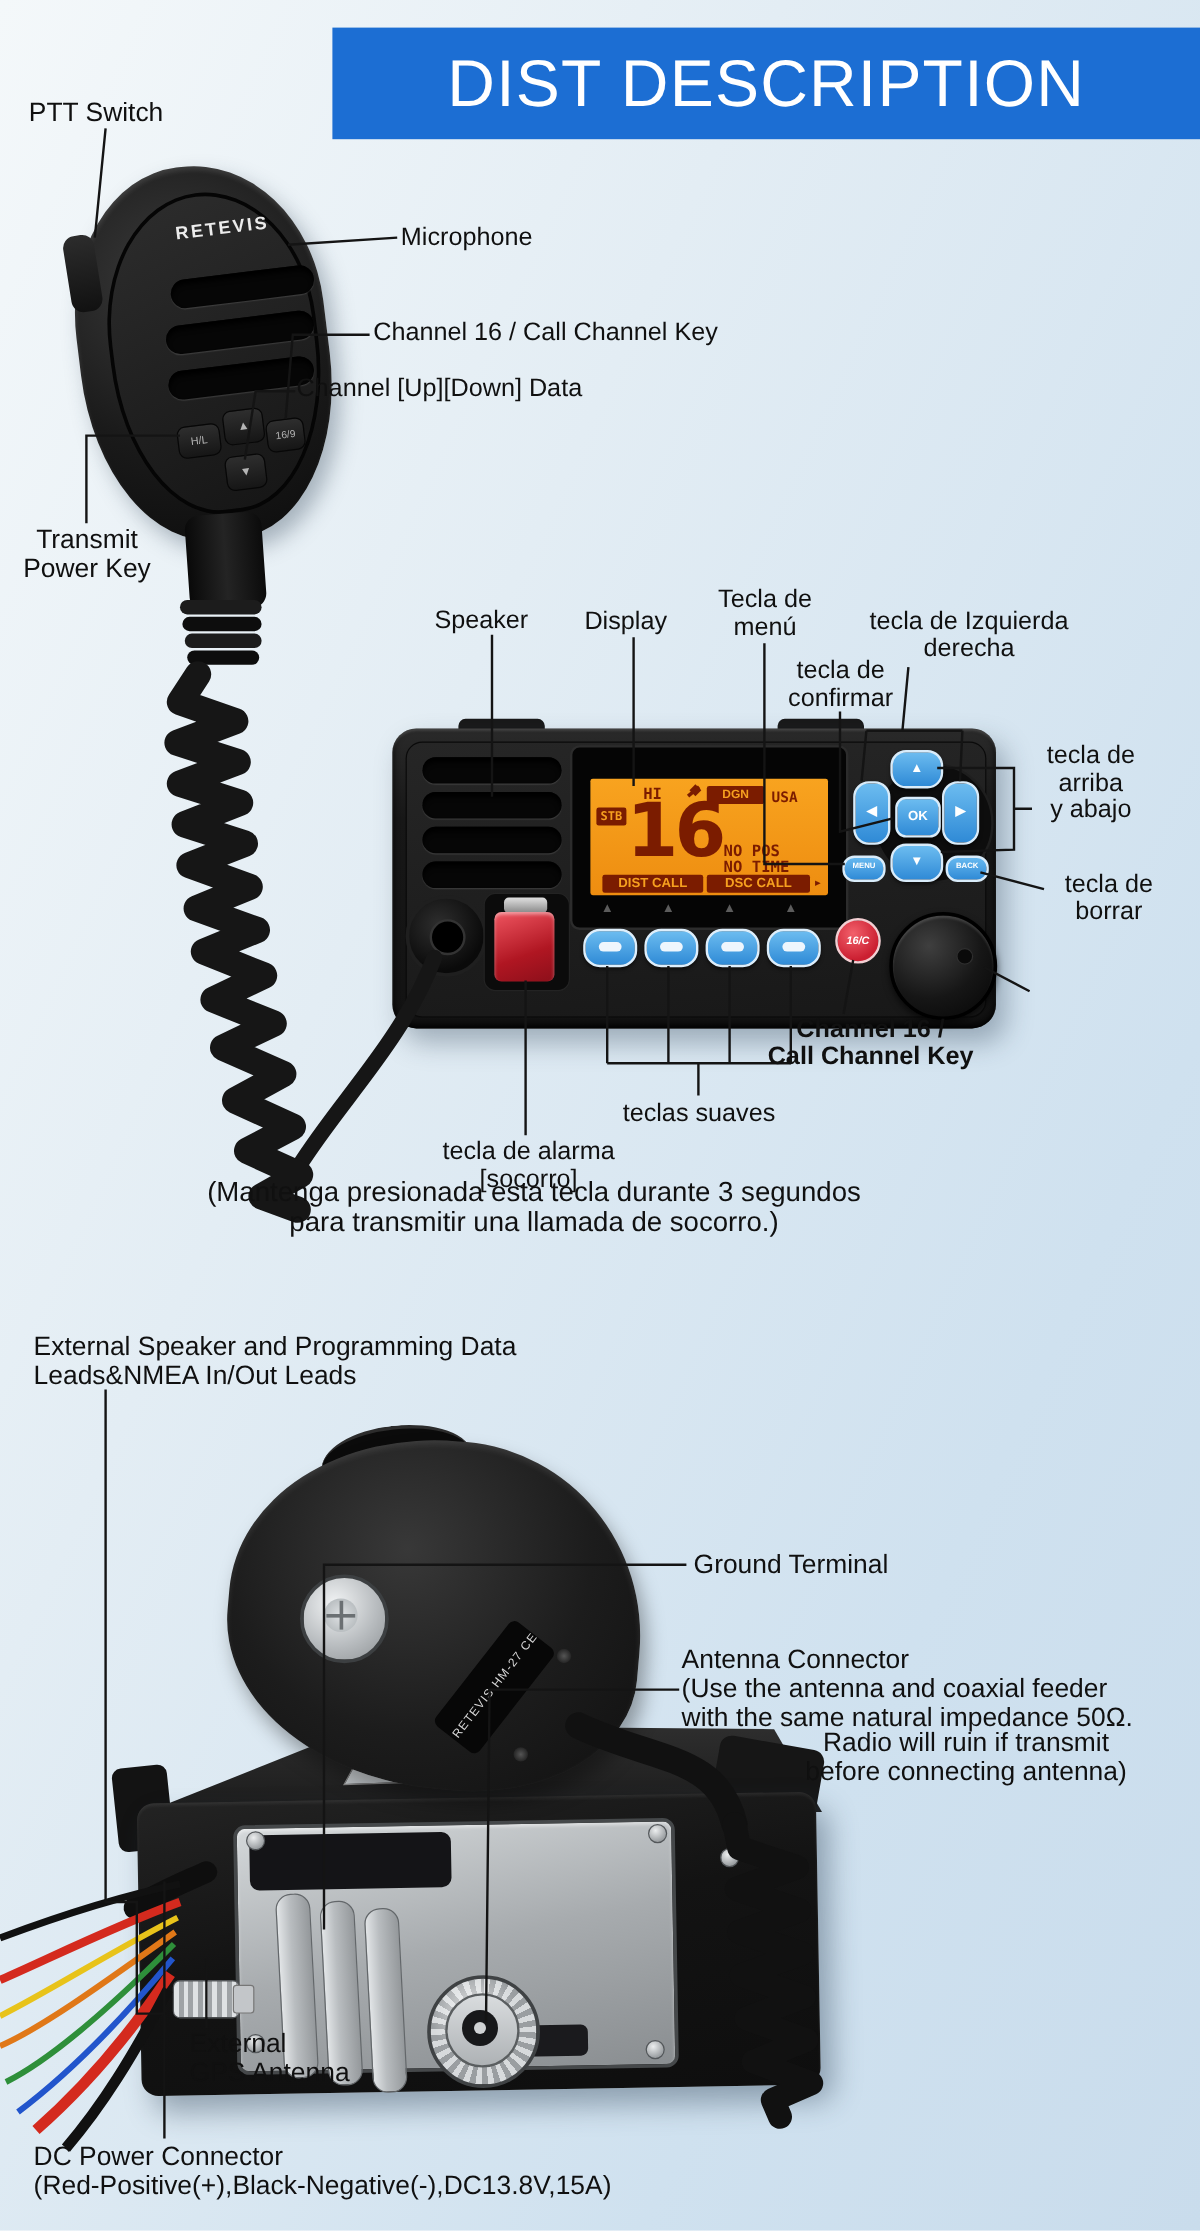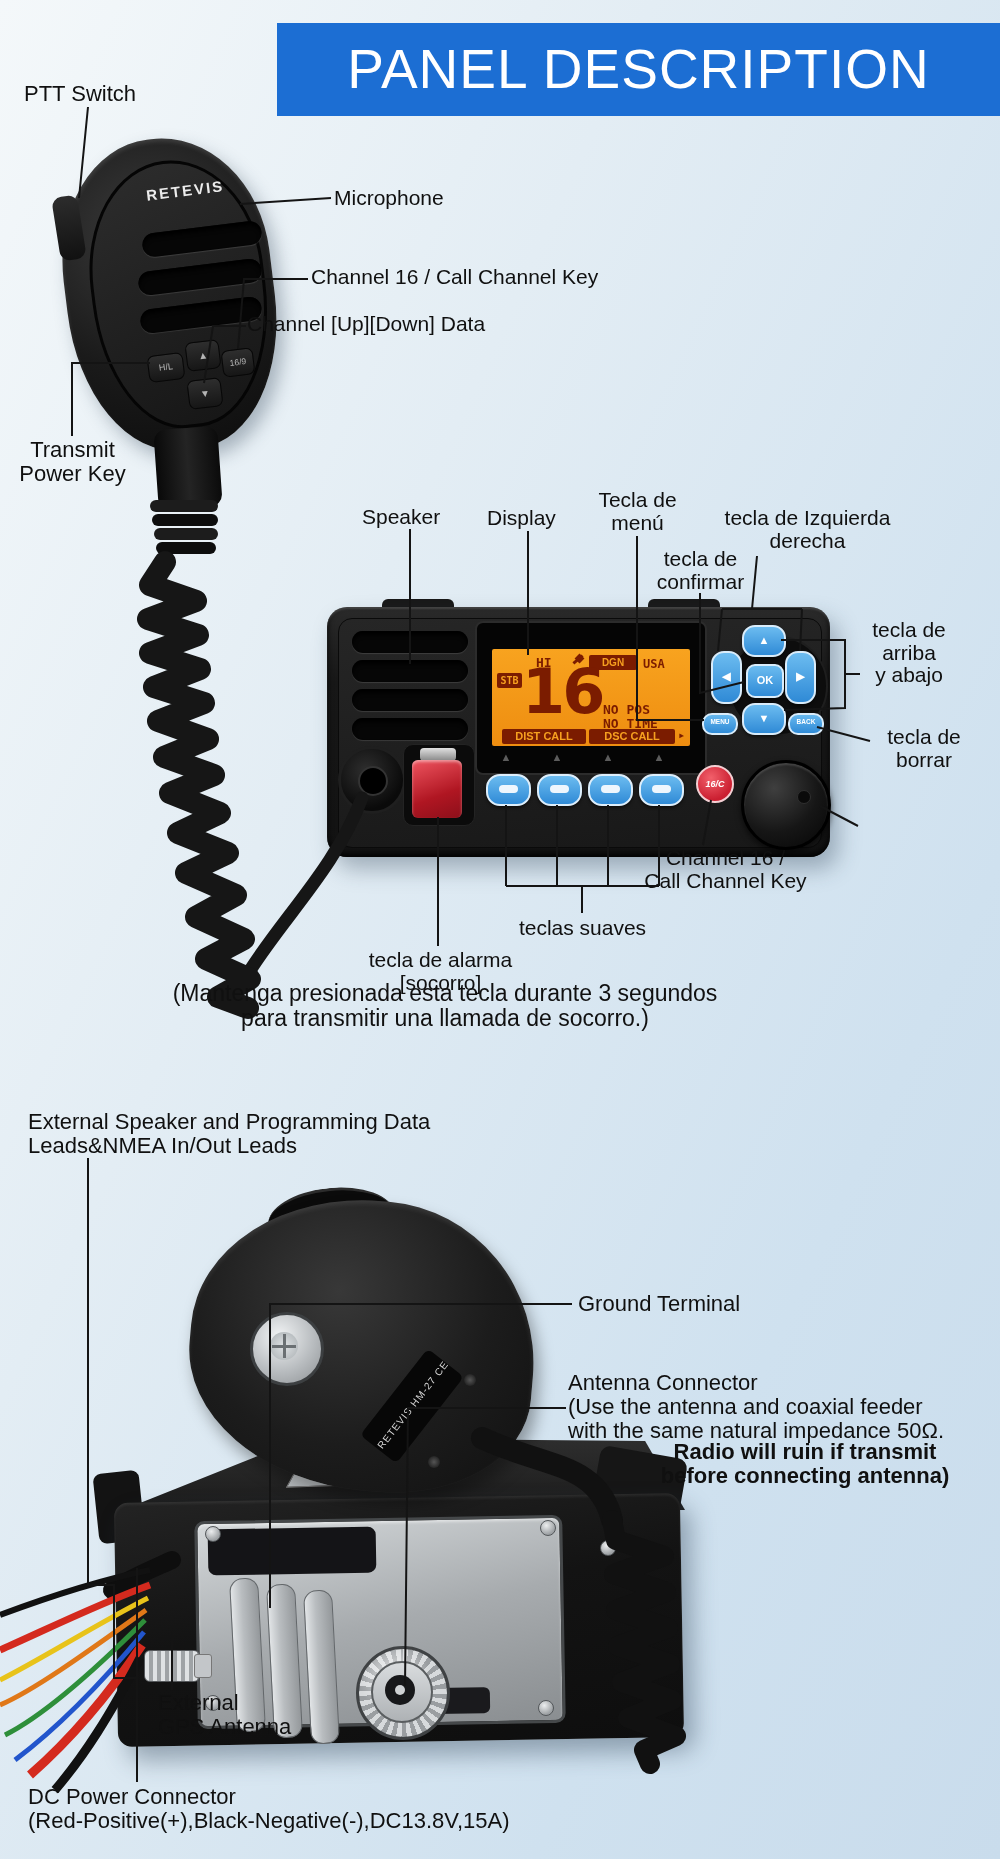--- a/index.html
+++ b/index.html
@@ -30,21 +30,21 @@
     background:radial-gradient(circle at 38% 32%,#eceeef,#9ca0a3 70%);}
   .fin{position:absolute;width:27px;height:152px;border-radius:13px;border:1px solid #63676a;
     background:linear-gradient(90deg,#e2e5e7,#b9bdc0 40%,#94989b);transform:rotate(-3deg);}
   .lcdtxt{position:absolute;color:#7b1c00;font-family:"DejaVu Sans Mono",monospace;font-weight:bold;}
 </style>
 </head>
 <body>
 
 <div id="canvas">
 
-  <div id="banner">PANEL DESCRIPTION</div>
+  <div id="banner">DIST DESCRIPTION</div>
 
   <div>
     <div class="abs" style="left:66px;top:138px;width:208px;height:312px;border-radius:48% 50% 44% 46%/42% 40% 46% 48%;background:radial-gradient(circle at 42% 30%,#3b3b3b,#1a1a1a 55%,#0c0c0c);transform:rotate(-7deg);box-shadow:inset 0 3px 4px rgba(255,255,255,.12),6px 10px 18px rgba(40,60,80,.35);"></div>
     <div class="abs" style="left:92px;top:160px;width:168px;height:262px;border-radius:50% 50% 46% 46%/44% 42% 50% 50%;border:3px solid #050505;transform:rotate(-7deg);background:linear-gradient(160deg,#2d2d2d,#151515);"></div>
     <div class="abs" style="left:56px;top:196px;width:26px;height:64px;border-radius:10px;background:linear-gradient(#2c2c2c,#111);transform:rotate(-9deg);"></div>
     <div class="abs" style="left:146px;top:180px;width:110px;transform:rotate(-7deg);color:#ececec;font-size:15px;font-weight:bold;letter-spacing:2px;">RETEVIS</div>
     <div class="slot" style="left:142px;top:227px;width:120px;height:24px;transform:rotate(-7deg);"></div>
     <div class="slot" style="left:138px;top:265px;width:124px;height:24px;transform:rotate(-7deg);"></div>
     <div class="slot" style="left:140px;top:303px;width:122px;height:24px;transform:rotate(-7deg);"></div>
     <div class="micbtn" style="left:148px;top:354px;width:34px;height:25px;font-size:9px;line-height:25px;">H/L</div>
@@ -197,34 +197,34 @@
 menú</div>
   <div class="lbl ctr" style="left:638px;top:548px;width:125px;">tecla de
 confirmar</div>
   <div class="lbl ctr" style="left:700px;top:507px;width:215px;">tecla de Izquierda
 derecha</div>
   <div class="lbl ctr" style="left:850px;top:619px;width:118px;">tecla de
 arriba
 y abajo</div>
   <div class="lbl ctr" style="left:868px;top:726px;width:112px;">tecla de
 borrar</div>
-  <div class="lbl ctr" style="left:618px;top:847px;width:215px;">Channel 16 /
+  <div class="lbl ctr" style="left:618px;top:847px;width:215px;font-weight:bold;">Channel 16 /
 Call Channel Key</div>
   <div class="lbl ctr" style="left:505px;top:917px;width:155px;">teclas suaves</div>
   <div class="lbl ctr" style="left:348px;top:949px;width:185px;">tecla de alarma
 [socorro]</div>
   <div class="lbl ctr s23" style="left:115px;top:981px;width:660px;">(Mantenga presionada esta tecla durante 3 segundos
 para transmitir una llamada de socorro.)</div>
 
   <div class="lbl s22" style="left:28px;top:1110px;">External Speaker and Programming Data
 Leads&amp;NMEA In/Out Leads</div>
   <div class="lbl s22" style="left:578px;top:1292px;">Ground Terminal</div>
   <div class="lbl s22" style="left:568px;top:1371px;">Antenna Connector
 (Use the antenna and coaxial feeder
 with the same natural impedance 50Ω.</div>
-  <div class="lbl ctr s22" style="left:655px;top:1440px;width:300px;font-weight:bold;">Radio will ruin if transmit
+  <div class="lbl ctr s22" style="left:655px;top:1440px;width:300px;">Radio will ruin if transmit
 before connecting antenna)</div>
   <div class="lbl s22" style="left:158px;top:1691px;">External
 GPS Antenna</div>
   <div class="lbl s22" style="left:28px;top:1785px;">DC Power Connector
 (Red-Positive(+),Black-Negative(-),DC13.8V,15A)</div>
 
 </div>
 
 </body></html>

